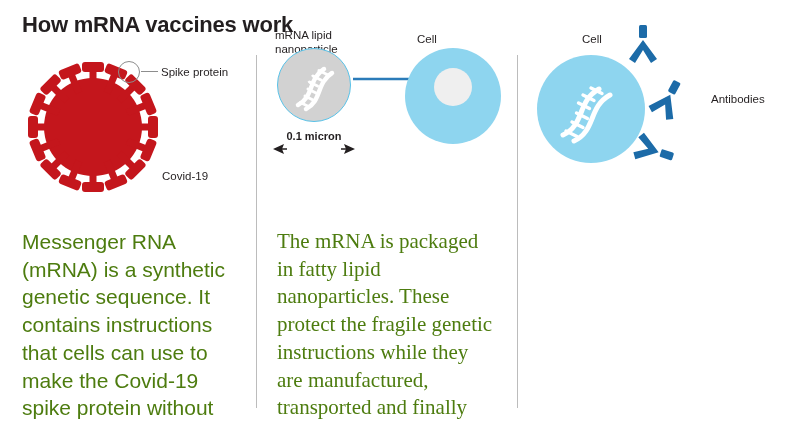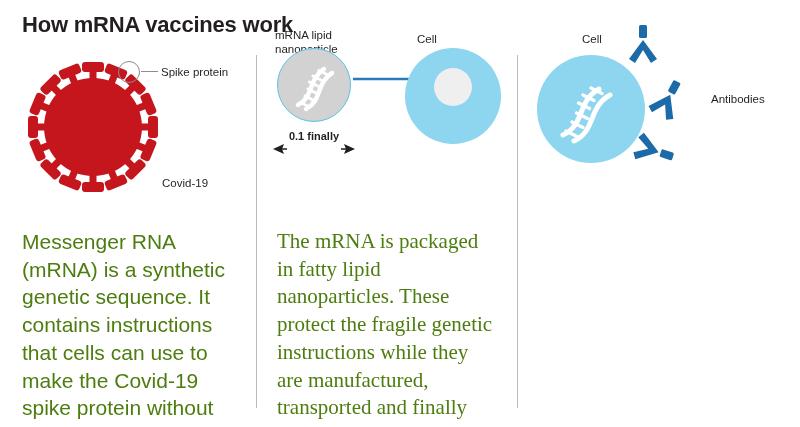--- a/index.html
+++ b/index.html
@@ -102,21 +102,21 @@
   }
   .callout-line {
     position: absolute;
     left: 141px;
     top: 71px;
     width: 17px;
     height: 1px;
     background: #8d8d8d;
   }
   .lbl-spike { left: 161px; top: 65px; }
-  .lbl-covid { left: 162px; top: 176px; }
+  .lbl-covid { left: 162px; top: 169px; }
 
   
   .lbl-nano { left: 18px; top: 9px; margin-top: 19px; }
   .lbl-cell-2 { left: 160px; top: 32px; }
 
   .nano {
     position: absolute;
     left: 20px;
     top: 48px;
     width: 74px;
@@ -319,21 +319,21 @@
       <div class="nucleus-2"></div>
 
       <div class="scale">
         <svg width="82" height="34" viewBox="0 0 82 34" aria-hidden="true">
           <line x1="8" y1="19" x2="74" y2="19" stroke="#231f20" stroke-width="1.6"></line>
           <polygon points="0,19 11,14 9,19 11,24" fill="#231f20"></polygon>
           <polygon points="82,19 71,14 73,19 71,24" fill="#231f20"></polygon>
           <rect x="14" y="4" width="54" height="28" fill="#ffffff"></rect>
         </svg>
         <div class="scale-text">0.1
-finally</div>
+micron</div>
       </div>
     </div>
 
     <div class="body-text">The mRNA is packaged in fatty lipid nanoparticles. These protect the fragile genetic instructions while they are manufactured, transported and finally administered.</div>
   </div>
 
   <div class="panel panel-3">
     <div class="art">
 
       <div class="lbl lbl-cell-3">Cell</div>

